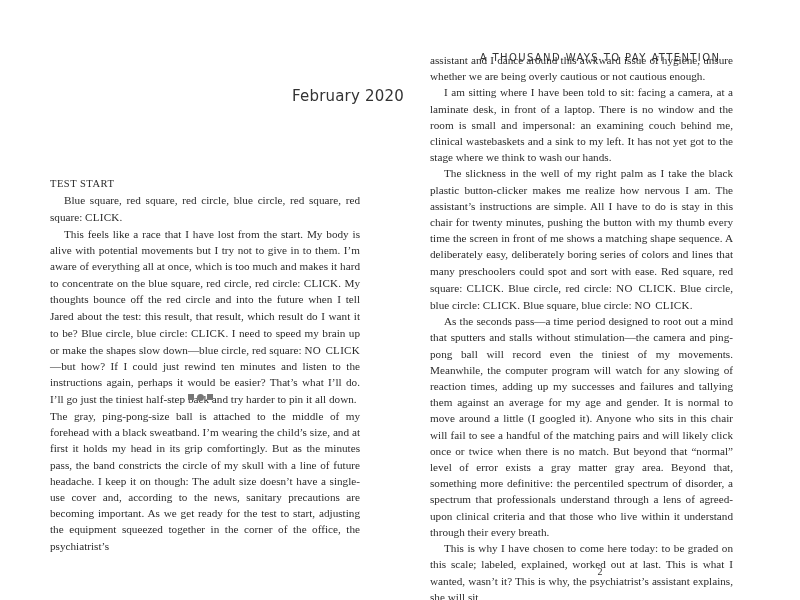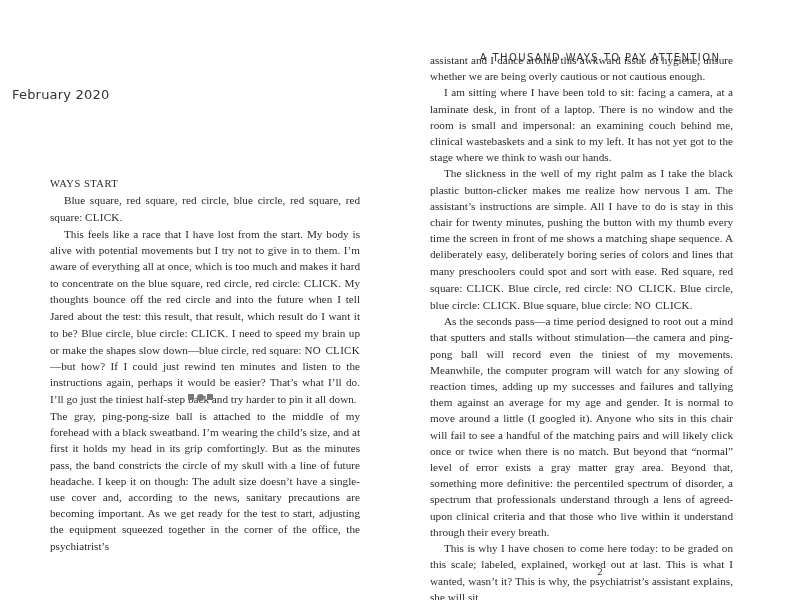--- a/index.html
+++ b/index.html
@@ -4,22 +4,22 @@
 <style>
   html, body { margin: 0; padding: 0; }
   body {
     width: 800px; height: 600px; background: #ffffff; position: relative; overflow: hidden;
     font-family: "DejaVu Serif", "Liberation Serif", serif; color: #2a2a2a;
   }
   .page { position: absolute; top: 0; height: 600px; }
   .left { left: 0; width: 400px; }
   .right { left: 400px; width: 400px; }
   .chapter-title {
-    position: absolute; left: 12px; width: 400px; top: 87px; text-align: left;
-    font-family: "DejaVu Sans", sans-serif; font-size: 13px; color: #333; letter-spacing: 0.2px;
+    position: absolute; left: 4px; width: 400px; top: 87px; text-align: right;
+    font-family: "DejaVu Sans", sans-serif; font-size: 15px; color: #333; letter-spacing: 0.2px;
   }
   .text-block {
     position: absolute; font-family: "Liberation Serif", serif; font-size: 11.2px;
     line-height: 16.2px; text-align: justify; color: #2b2b2b;
   }
   .left .text-block { left: 50px; width: 310px; }
   .right .text-block { left: 30px; width: 303px; }
   .sc { font-variant: small-caps; font-size: 16px; letter-spacing: 0.3px; }
   .test-start { font-variant: small-caps; font-size: 10.5px; letter-spacing: 0.5px; display: block; }
   p { margin: 0; text-indent: 14px; }
@@ -35,21 +35,21 @@
     position: absolute; top: 566px; left: 0; width: 400px; text-align: center;
     font-family: "Liberation Serif", serif; font-size: 10px; color: #333;
   }
 </style>
 </head>
 <body>
 
 <div class="page left">
   <div class="chapter-title">February 2020</div>
   <div class="text-block" id="left-text" style="top:176px;">
-    <span class="test-start">WAYS START</span>
+    <span class="test-start">TEST START</span>
     <div id="left-paras">
         <p>Blue square, red square, red circle, blue circle, red square, red square: <span class="sc">click</span>.</p>
         <p>This feels like a race that I have lost from the start. My body is alive with potential movements but I try not to give in to them. I’m aware of everything all at once, which is too much and makes it hard to concentrate on the blue square, red circle, red circle: <span class="sc">click</span>. My thoughts bounce off the red circle and into the future when I tell Jared about the test: this result, that result, which result do I want it to be? Blue circle, blue circle: <span class="sc">click</span>. I need to speed my brain up or make the shapes slow down—blue circle, red square: <span class="sc">no click</span>—but how? If I could just rewind ten minutes and listen to the instructions again, perhaps it would be easier? That’s what I’ll do. I’ll go just the tiniest half-step back and try harder to pin it all down.</p>
       </div>
   </div>
   <div class="ornament">
     <span class="orn-sq"></span>
     <span class="orn-ci"></span>
     <span class="orn-sq"></span>
   </div>

